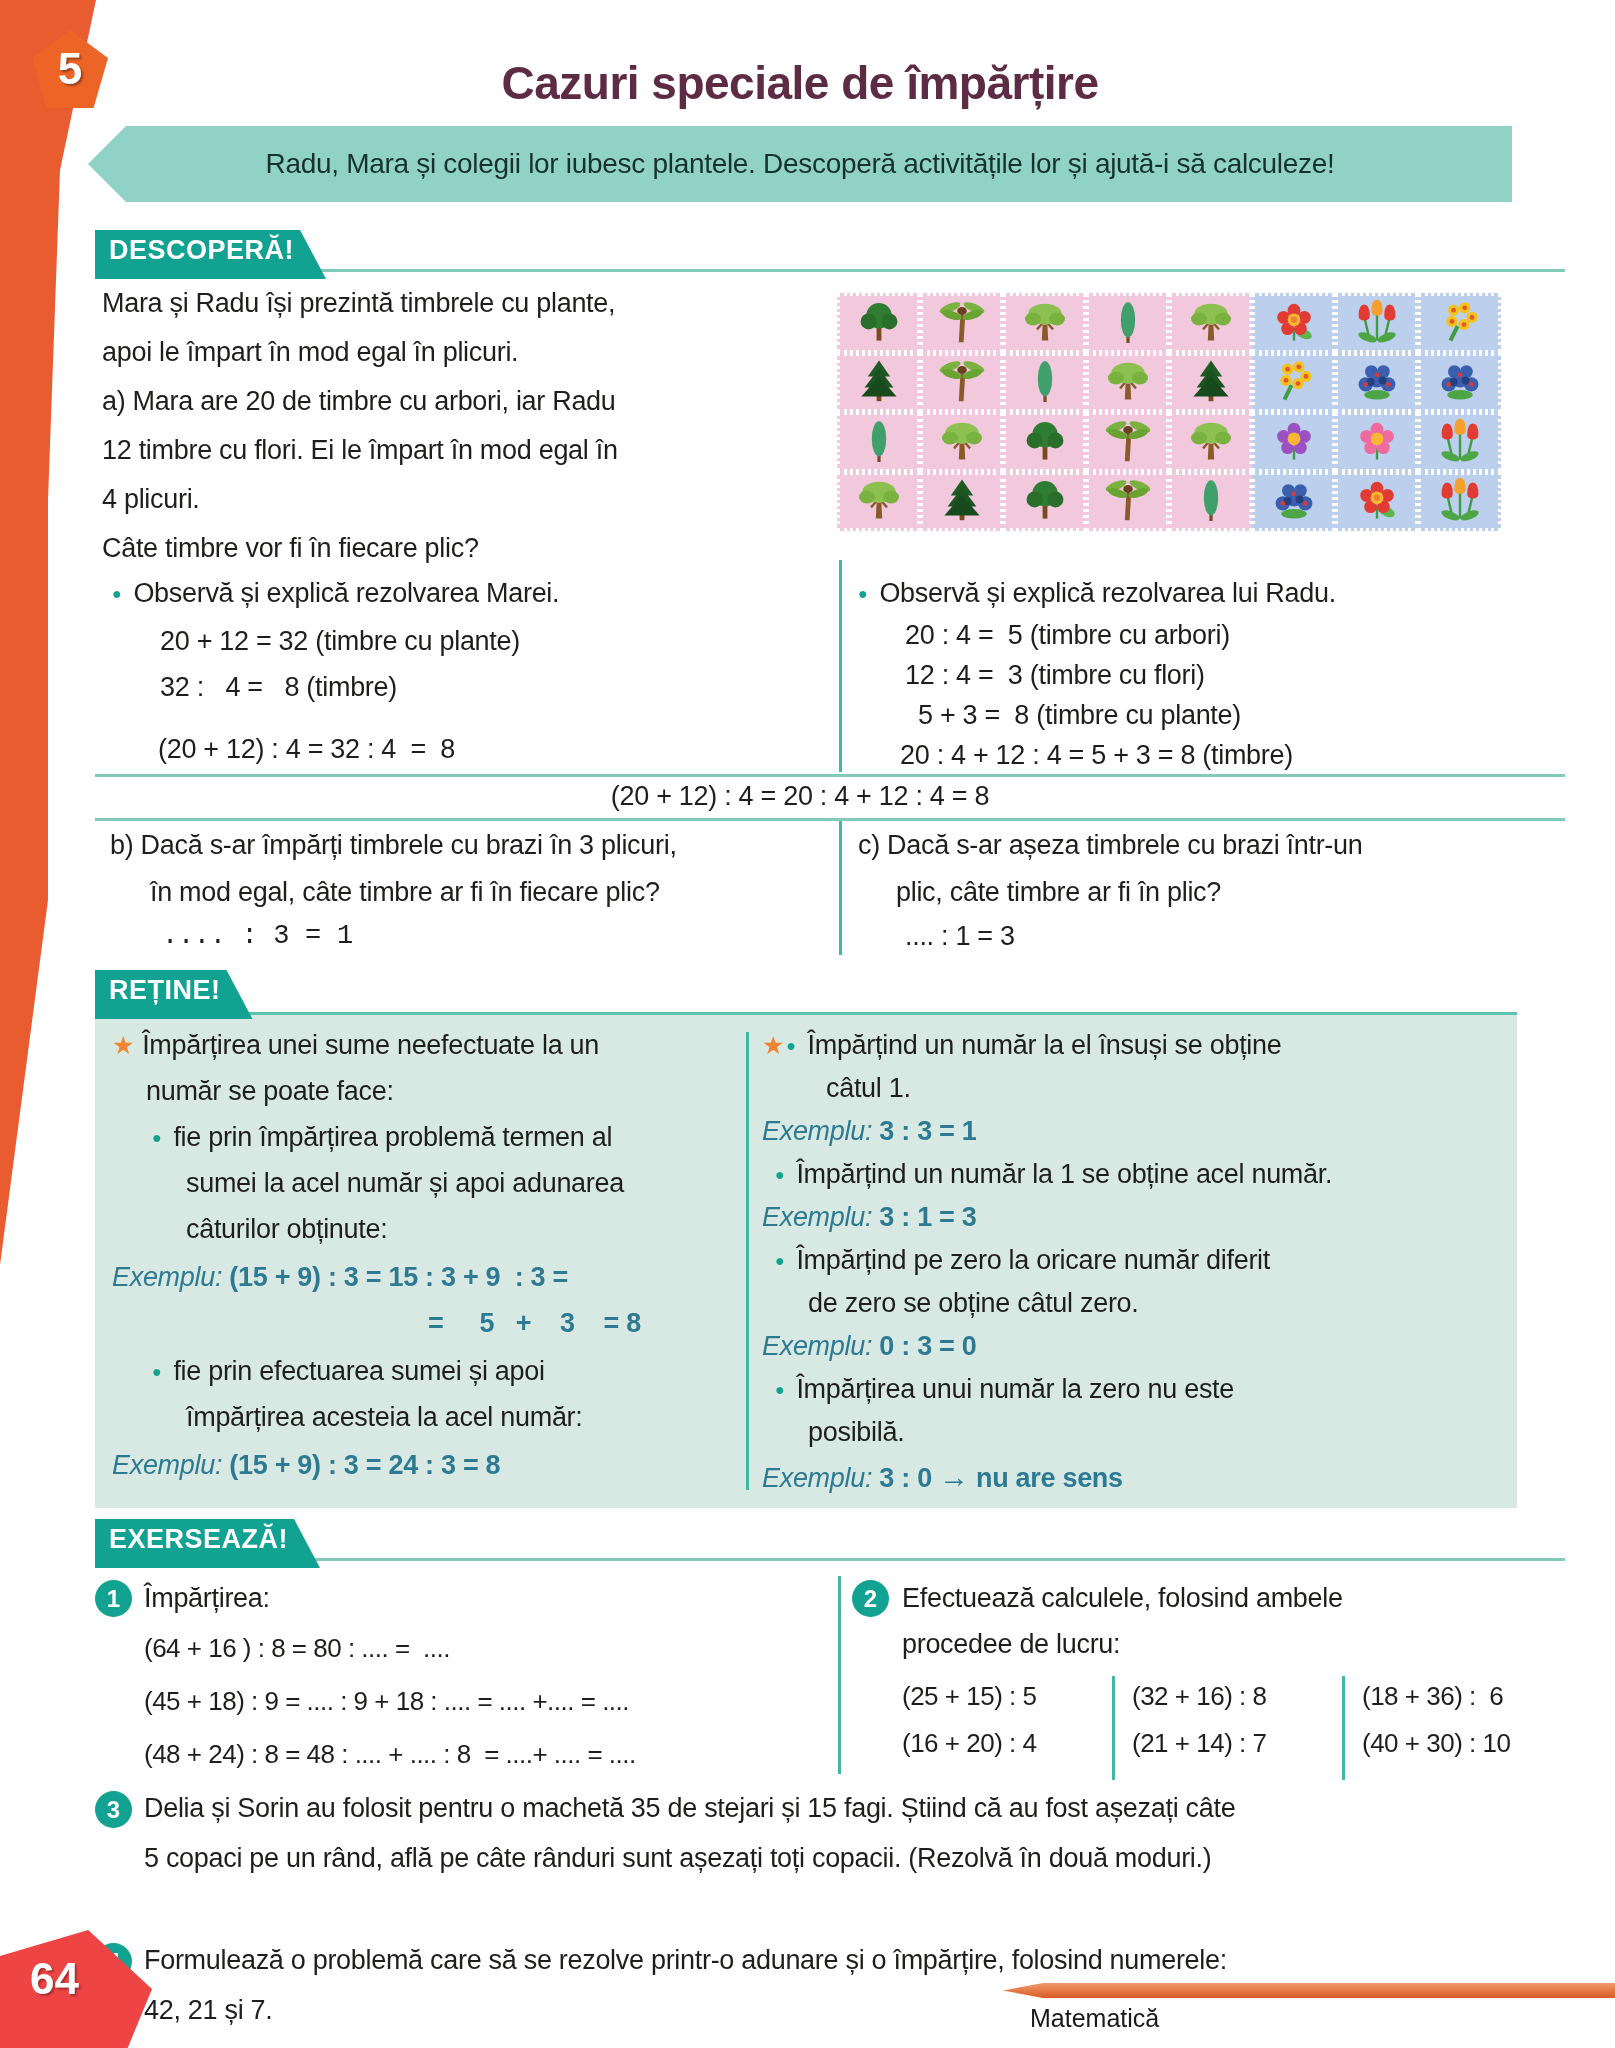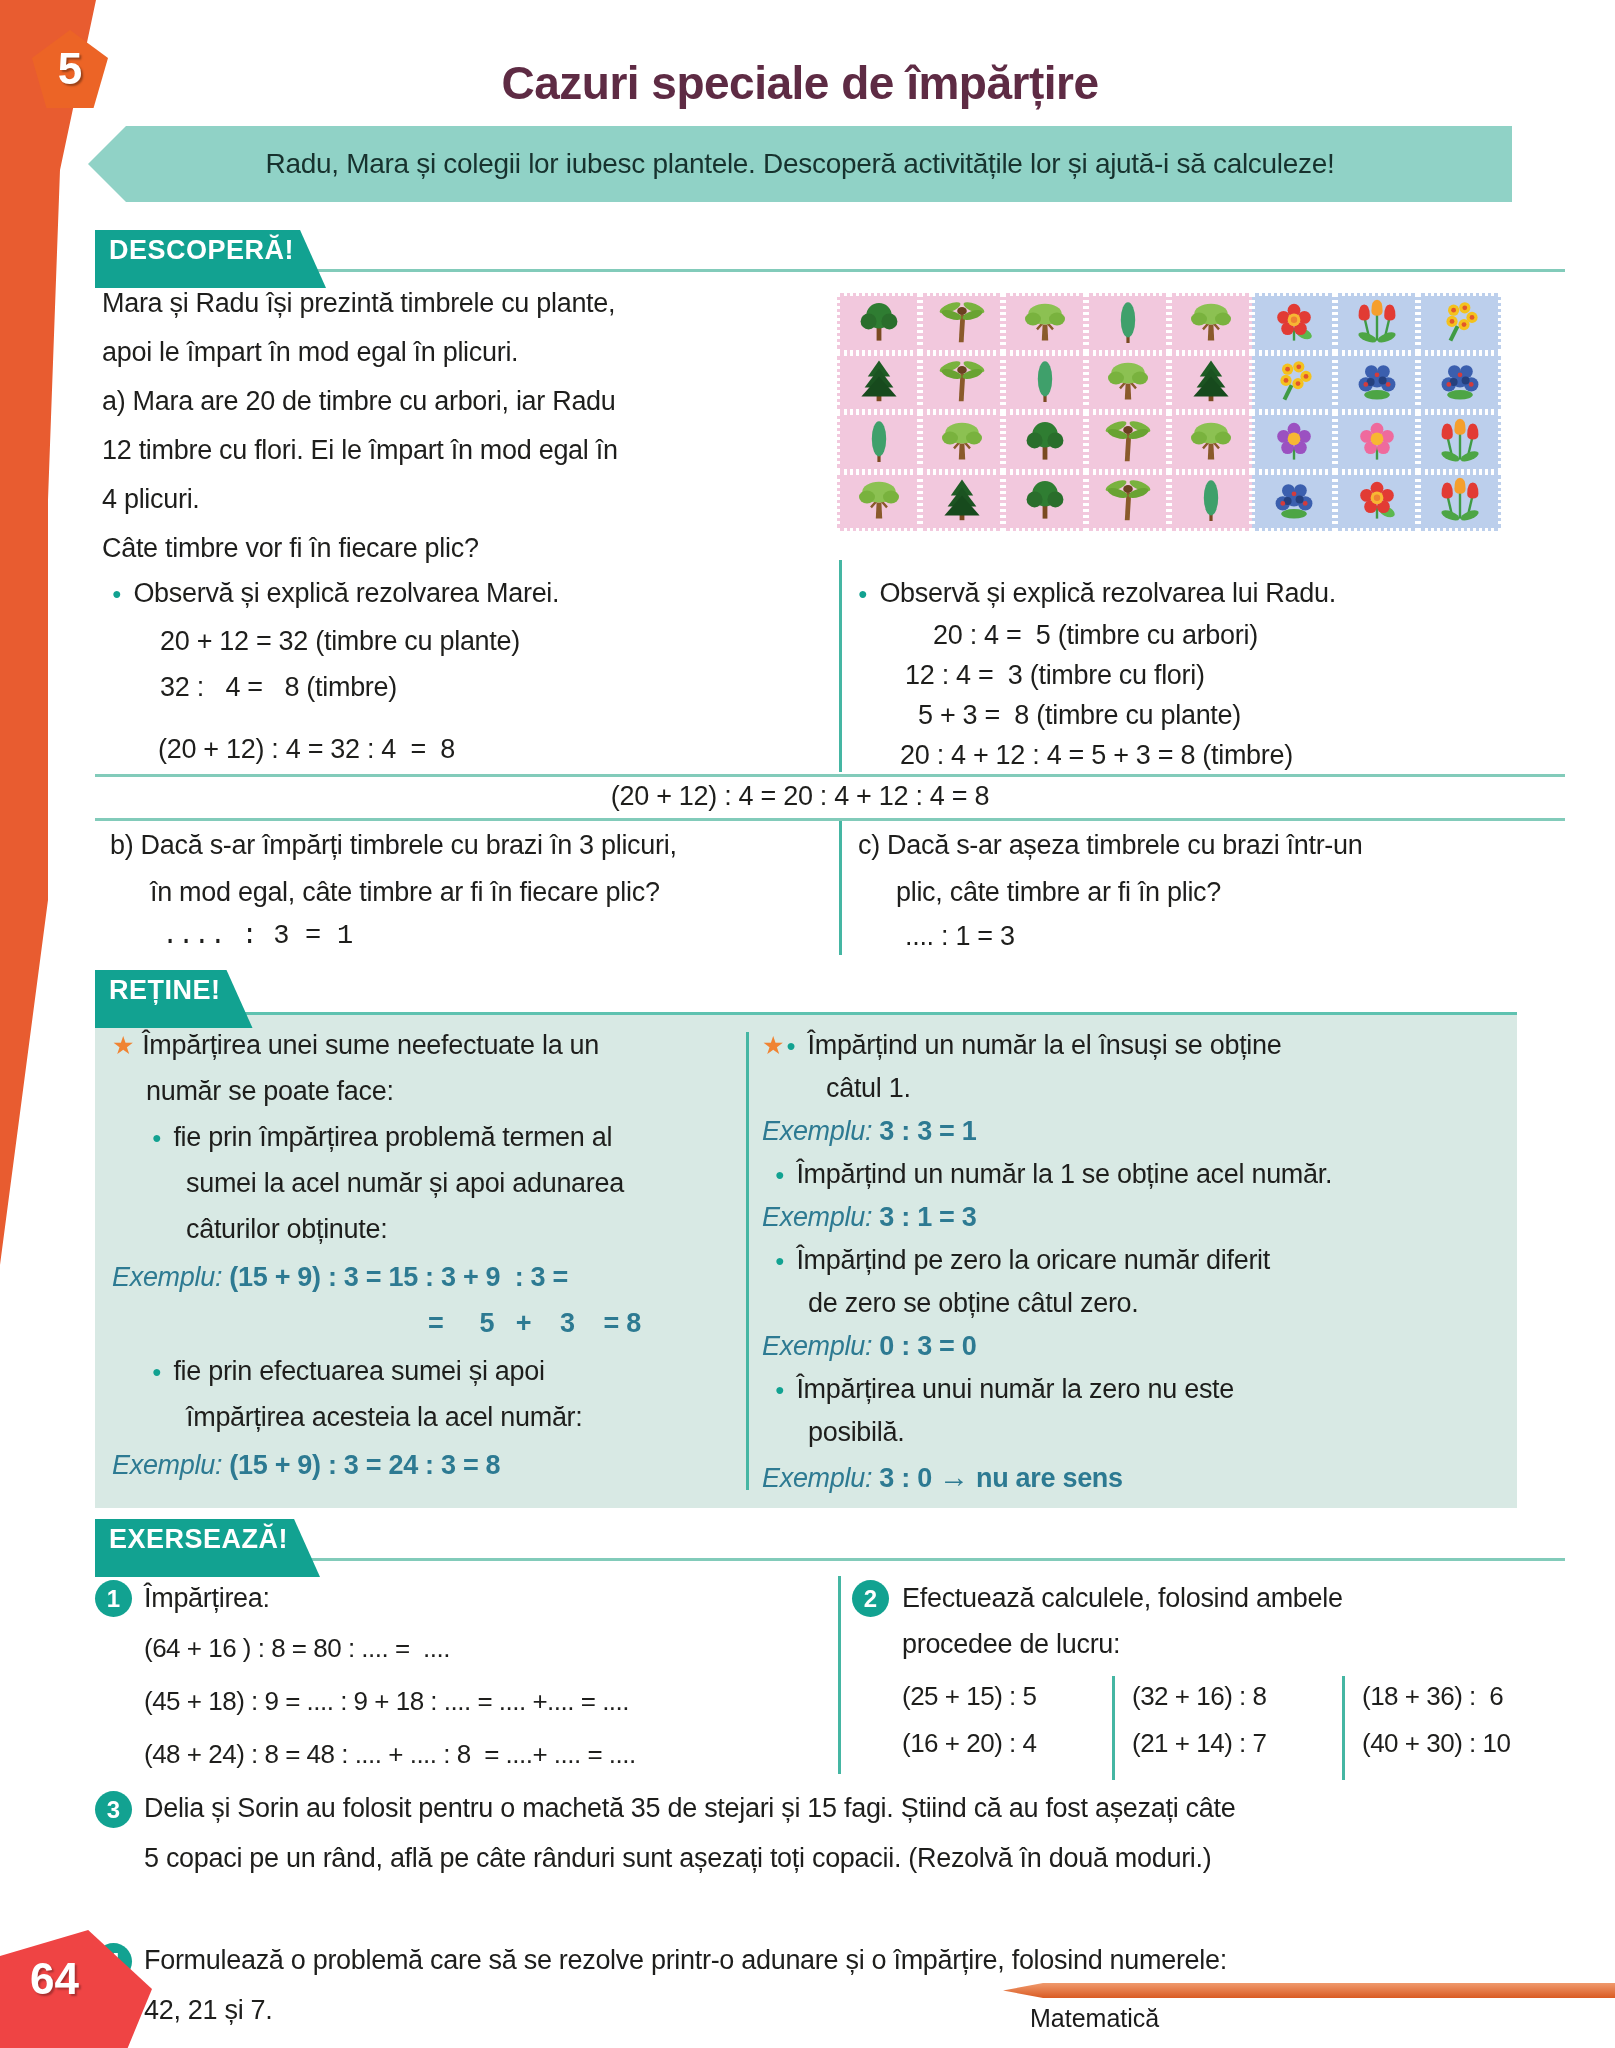--- a/index.html
+++ b/index.html
@@ -18,21 +18,21 @@
           clip-path:polygon(50% 0,100% 36%,81% 100%,19% 100%,0 36%);
           display:flex;align-items:center;justify-content:center;}
   .unit-badge span{color:#fff;font-weight:700;font-size:44px;text-shadow:2px 2px 2px rgba(0,0,0,.35);}
   .title{position:absolute;left:95px;top:56px;width:1410px;text-align:center;
          font-size:46px;font-weight:700;color:#5e2b44;letter-spacing:-0.5px;}
   .banner{position:absolute;left:88px;top:126px;width:1424px;height:76px;background:#90d2c6;
           clip-path:polygon(38px 0,100% 0,100% 100%,38px 100%,0 50%);
           display:flex;align-items:center;justify-content:center;
           font-size:28px;color:#17322e;letter-spacing:-0.3px;}
   .tag{position:absolute;background:#12a291;color:#fff;font-weight:700;font-size:27px;
-       padding:5px 32px 22px 14px;clip-path:polygon(0 0,calc(100% - 26px) 0,100% 100%,0 100%);
+       padding:5px 32px 13px 14px;clip-path:polygon(0 0,calc(100% - 26px) 0,100% 100%,0 100%);
        letter-spacing:0.5px;}
   .hr{position:absolute;height:3px;background:#82cbba;}
   .vr{position:absolute;width:3px;background:#45b6a3;}
   .stamps{position:absolute;left:837px;top:293px;width:664px;height:238px;
           display:grid;grid-template-columns:repeat(8,1fr);grid-template-rows:repeat(4,1fr);}
   .stamp{border:3px dotted #fff;display:flex;align-items:center;justify-content:center;overflow:hidden;}
   .stamp.tree{background:#f2c8dd;}
   .stamp.flower{background:#bccfec;}
   .stamp svg{width:54px;height:48px;}
   .retine-box{position:absolute;left:95px;top:1012px;width:1422px;height:493px;
@@ -442,21 +442,21 @@
     </div>
 
   <div class="vr" style="left:839px;top:560px;width:3px;height:212px;"></div>
 
   <div class="abs txt" style="left:112px;top:578px;"><span class="dot">●</span><span>Observă și explică rezolvarea Marei.</span></div>
   <div class="abs txt" style="left:160px;top:626px;">20 + 12 = 32 (timbre cu plante)</div>
   <div class="abs txt" style="left:160px;top:672px;">32 :   4 =   8 (timbre)</div>
   <div class="abs txt" style="left:158px;top:734px;">(20 + 12) : 4 = 32 : 4  =  8</div>
 
   <div class="abs txt" style="left:858px;top:578px;"><span class="dot">●</span><span>Observă și explică rezolvarea lui Radu.</span></div>
-  <div class="abs txt" style="left:905px;top:620px;margin-left:28px;">20 : 4 =  5 (timbre cu arbori)</div>
+  <div class="abs txt" style="left:905px;top:620px;">20 : 4 =  5 (timbre cu arbori)</div>
   <div class="abs txt" style="left:905px;top:660px;">12 : 4 =  3 (timbre cu flori)</div>
   <div class="abs txt" style="left:918px;top:700px;">5 + 3 =  8 (timbre cu plante)</div>
   <div class="abs txt" style="left:900px;top:740px;">20 : 4 + 12 : 4 = 5 + 3 = 8 (timbre)</div>
 
   <div class="hr" style="left:95px;top:774px;width:1470px;"></div>
   <div class="abs txt" style="left:95px;top:781px;width:1410px;text-align:center;">(20 + 12) : 4 = 20 : 4 + 12 : 4 = 8</div>
   <div class="hr" style="left:95px;top:818px;width:1470px;"></div>
 
   <div class="vr" style="left:839px;top:821px;width:3px;height:134px;"></div>
   <div class="abs txt" style="left:110px;top:830px;">b) Dacă s-ar împărți timbrele cu brazi în 3 plicuri,</div>

